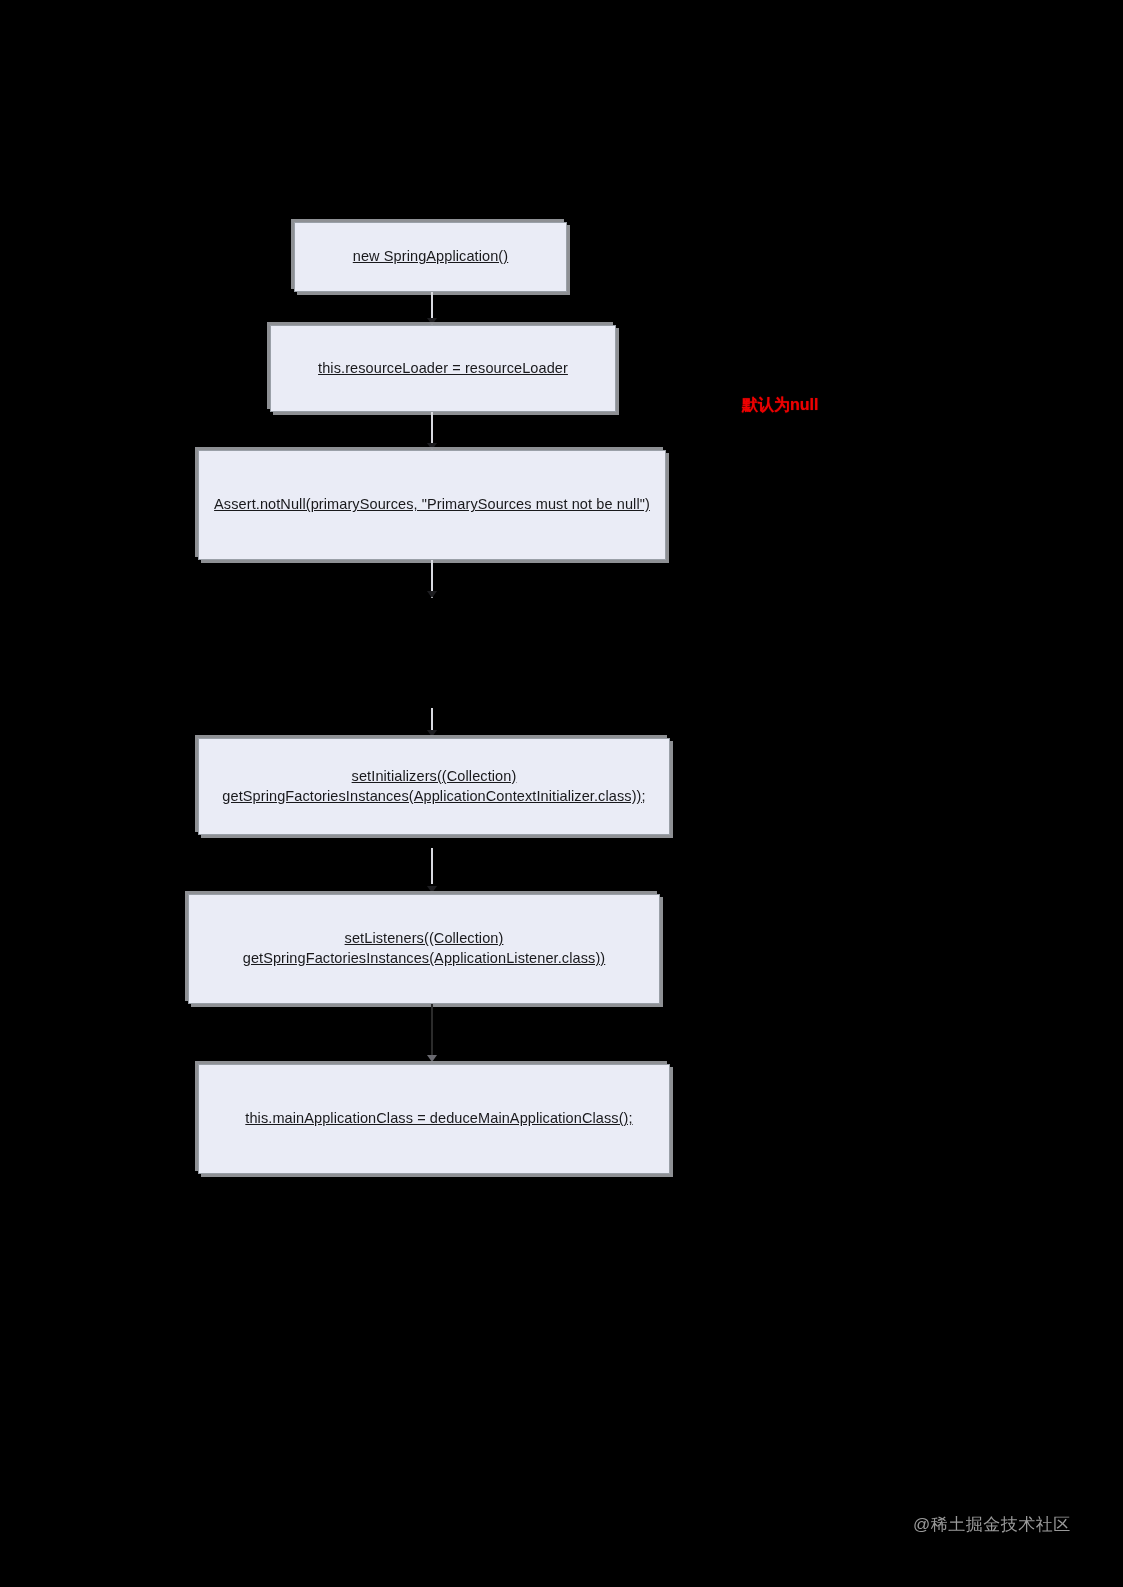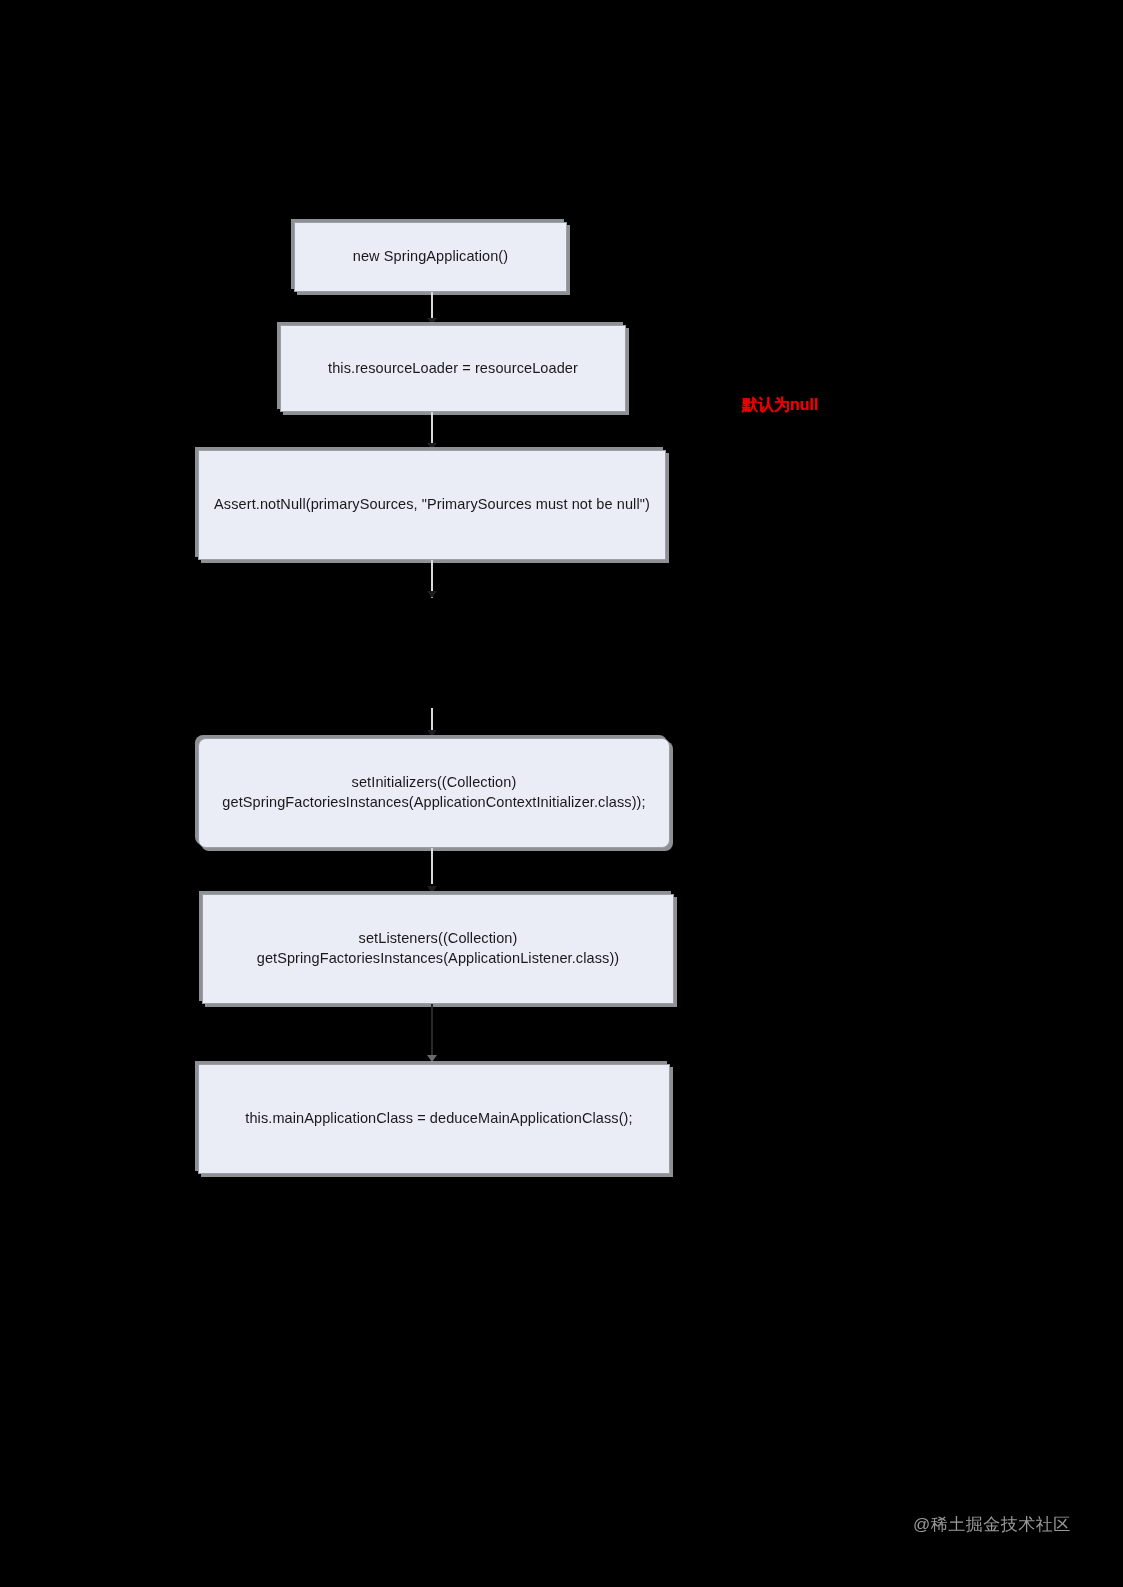--- a/index.html
+++ b/index.html
@@ -41,20 +41,21 @@
     line-height: 1.35;
     font-size: 14.5px;
     padding: 4px 10px;
     white-space: pre-line;
     letter-spacing: 0.1px;
   }
   .node .txt {
     display: block;
     width: 100%;
     white-space: pre-line;
+    text-decoration: underline;
   }
 
   
   .conn {
     position: absolute;
     width: 2px;
     background: #2b2b2b;
   }
   .conn.visible { background: #d9dae0; }
   .arrow {
@@ -92,47 +93,47 @@
 
 <div id="canvas">
 
   <div class="node" style="left:294px; top:222px; width:273px; height:70px;">
     <span class="txt">new SpringApplication()</span>
   </div>
 
   <div class="conn visible" style="left:431px; top:292px; height:33px;"></div>
   <div class="arrow" style="left:427px; top:318px;"></div>
 
-  <div class="node" style="left:280px; top:325px; width:346px; height:87px;">
+  <div class="node" style="left:270px; top:325px; width:346px; height:87px;">
     <span class="txt">this.resourceLoader = resourceLoader</span>
   </div>
 
   <div class="conn visible" style="left:431px; top:412px; height:38px;"></div>
   <div class="arrow" style="left:427px; top:443px;"></div>
 
   <div class="node" style="left:198px; top:450px; width:468px; height:110px;">
     <span class="txt">Assert.notNull(primarySources, "PrimarySources must not be null")</span>
   </div>
 
   <div class="conn visible" style="left:431px; top:560px; height:38px;"></div>
   <div class="arrow" style="left:427px; top:591px;"></div>
 
 
   <div class="conn visible" style="left:431px; top:708px; height:28px;"></div>
   <div class="arrow" style="left:427px; top:730px;"></div>
 
-  <div class="node" style="left:198px; top:738px; width:472px; height:110px;border-radius:8px;">
+  <div class="node" style="left:198px; top:738px; width:472px; height:97px;">
     <span class="txt">setInitializers((Collection)
 getSpringFactoriesInstances(ApplicationContextInitializer.class));</span>
   </div>
 
   <div class="conn visible" style="left:431px; top:848px; height:36px;"></div>
   <div class="arrow" style="left:427px; top:886px;"></div>
 
-  <div class="node" style="left:202px; top:894px; width:472px; height:110px;">
+  <div class="node" style="left:188px; top:894px; width:472px; height:110px;">
     <span class="txt">setListeners((Collection)
 getSpringFactoriesInstances(ApplicationListener.class))</span>
   </div>
 
   <div class="conn" style="left:431px; top:1004px; height:52px;"></div>
   <div class="arrow" style="left:427px; top:1055px; border-top-color:#6a6a70;"></div>
 
   <div class="node" style="left:198px; top:1064px; width:472px; height:110px;padding-left:20px;">
     <span class="txt">this.mainApplicationClass = deduceMainApplicationClass();</span>
   </div>

